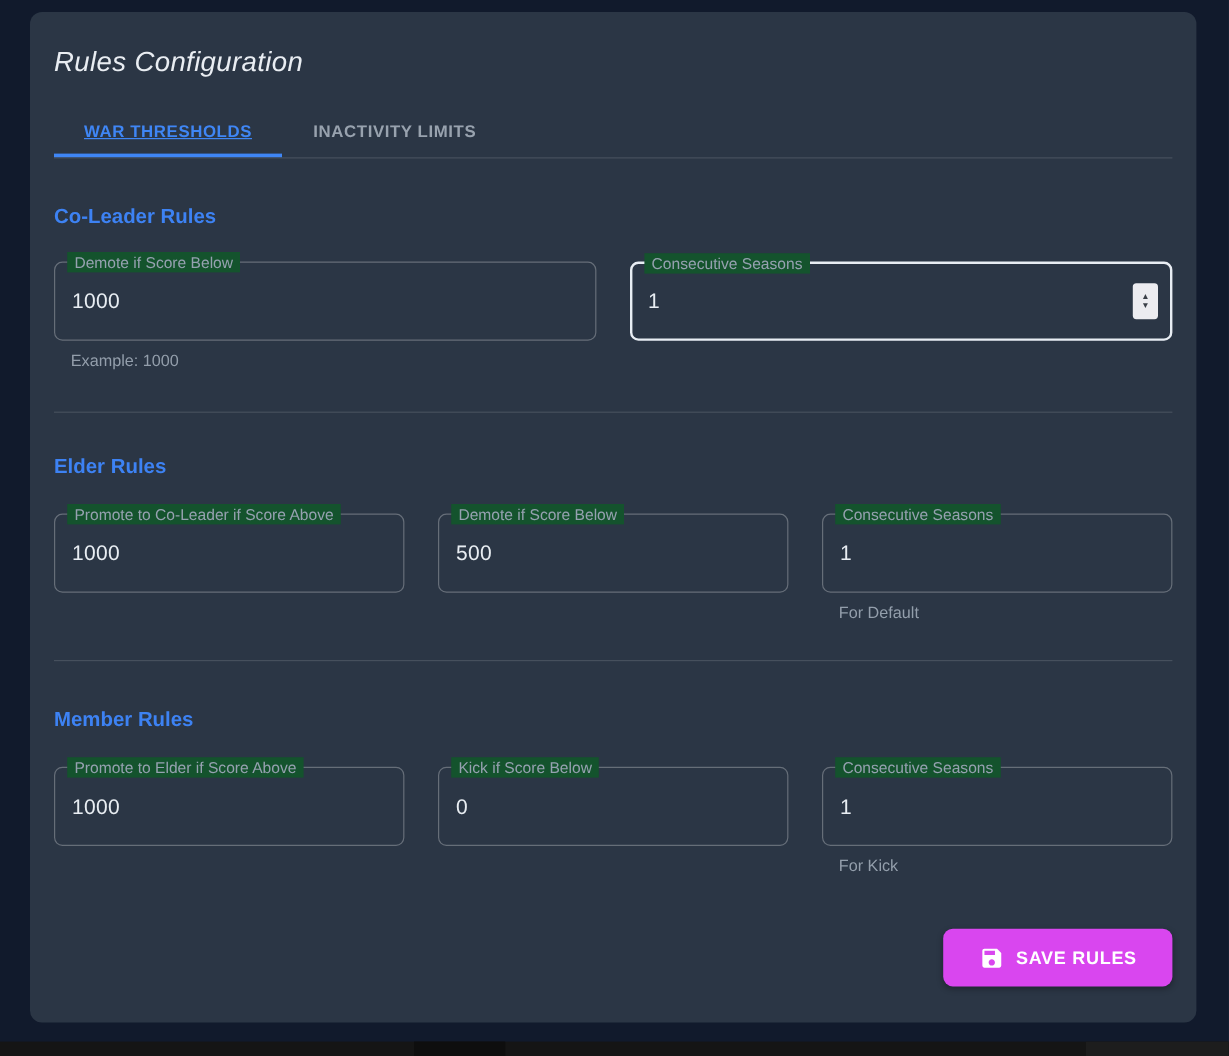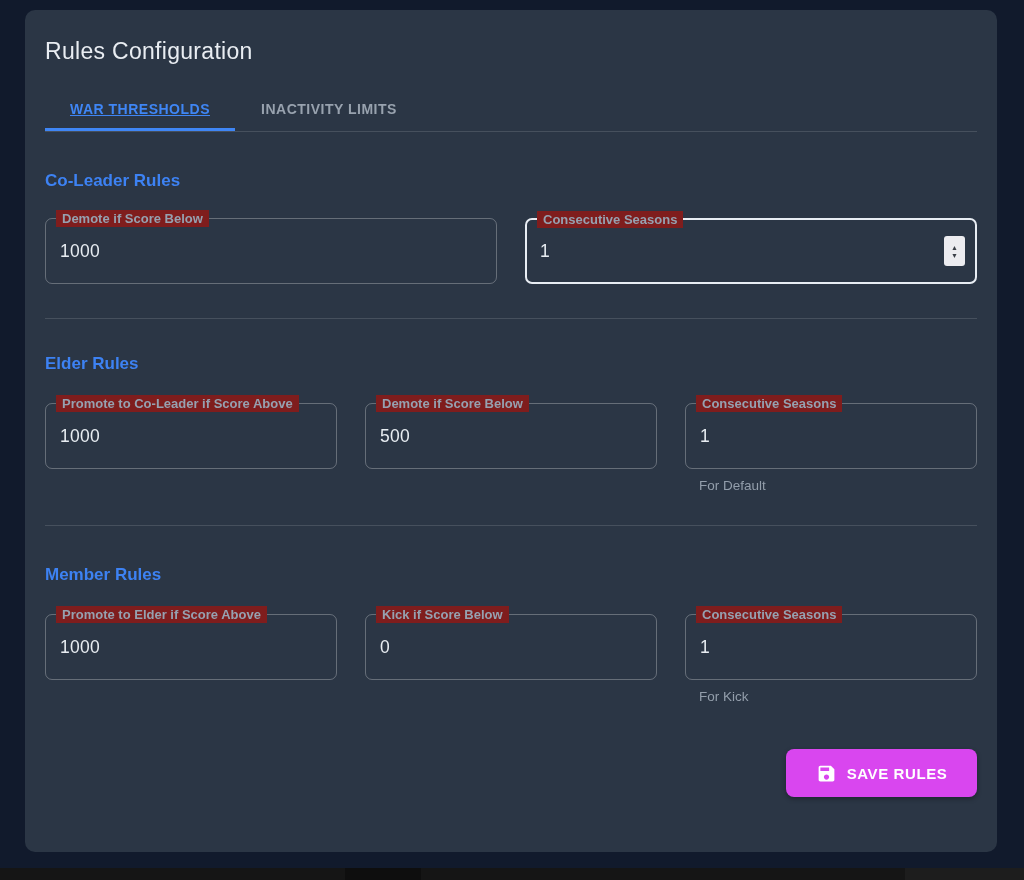--- a/index.html
+++ b/index.html
@@ -10,20 +10,21 @@
     -webkit-font-smoothing:antialiased;
   }
   .card{
     position:absolute;left:25px;top:10px;width:972px;height:842px;
     background:#2b3645;border-radius:10px;box-sizing:border-box;
     padding:26px 20px 0 20px;
   }
   .page-title{
     color:#e9edf2;font-size:23px;font-weight:500;letter-spacing:.3px;
     line-height:30px;
+    font-style:italic;
   }
   .tabs{
     margin-top:20px;display:flex;align-items:stretch;
     border-bottom:1px solid rgba(255,255,255,0.13);
   }
   .tab{
     font-size:14px;font-weight:600;letter-spacing:.5px;
     text-align:center;padding:15px 0 14px 0;cursor:pointer;
     color:#98a2ae;user-select:none;
   }
@@ -46,23 +47,22 @@
   .field-box{
     position:relative;height:66px;box-sizing:border-box;
     border:1px solid rgba(255,255,255,0.28);border-radius:7px;
     display:flex;align-items:center;padding:0 14px;
   }
   .field-box.focused{
     border:2px solid #e8edf3;padding:0 13px;
   }
   .notch-label{
     position:absolute;top:-9px;left:10px;padding:0 6px;
-    background:#7f1d1d;font-size:13px;color:#96a1b0;line-height:17px;
+    background:#14532d;font-size:13px;color:#96a1b0;line-height:17px;
     white-space:nowrap;
-    font-weight:bold;
   }
   .value-input{
     background:transparent;border:none;outline:none;width:100%;
     color:#e8edf2;font-size:17.5px;font-family:"Liberation Sans",sans-serif;
     letter-spacing:.3px;padding:0;
   }
   .spinner{
     position:absolute;right:10px;top:50%;transform:translateY(-50%);
     width:21px;height:30px;background:#ececf0;border-radius:3px;
     display:flex;flex-direction:column;align-items:center;justify-content:center;
@@ -105,20 +105,21 @@
     <div class="tab t2">INACTIVITY LIMITS</div>
   </div>
 
   <div class="section-heading sh-1">Co-Leader Rules</div>
   <div class="fields-row fr-1">
     <div class="field">
       <div class="field-box">
         <span class="notch-label">Demote if Score Below</span>
         <input class="value-input" type="text" value="1000" style="">
       </div>
+      <div class="helper">Example: 1000</div>
     </div>
     <div class="field">
       <div class="field-box focused">
         <span class="notch-label">Consecutive Seasons</span>
         <input class="value-input" type="text" value="1" style="">
         <div class="spinner">
           <span class="spin-glyph">▲</span>
           <span class="spin-glyph">▼</span>
         </div>
       </div>

